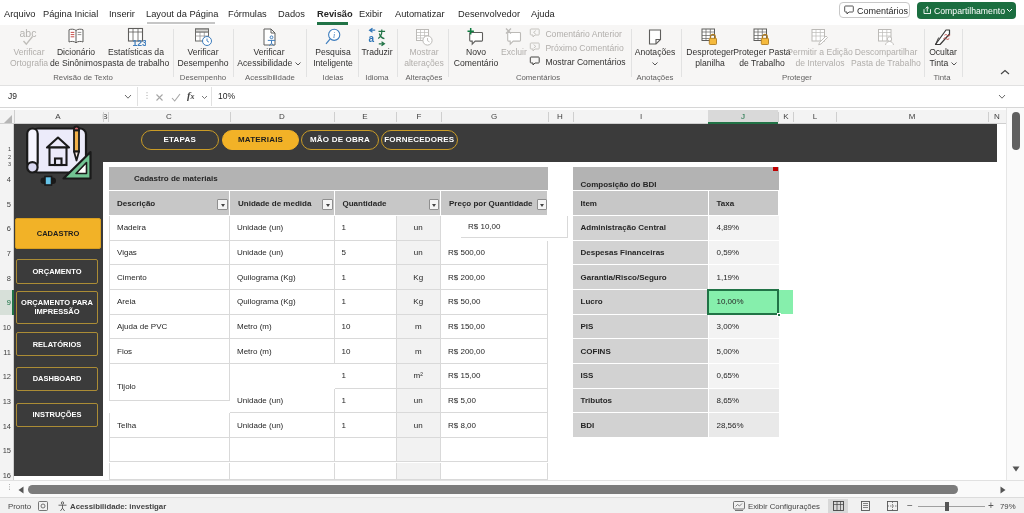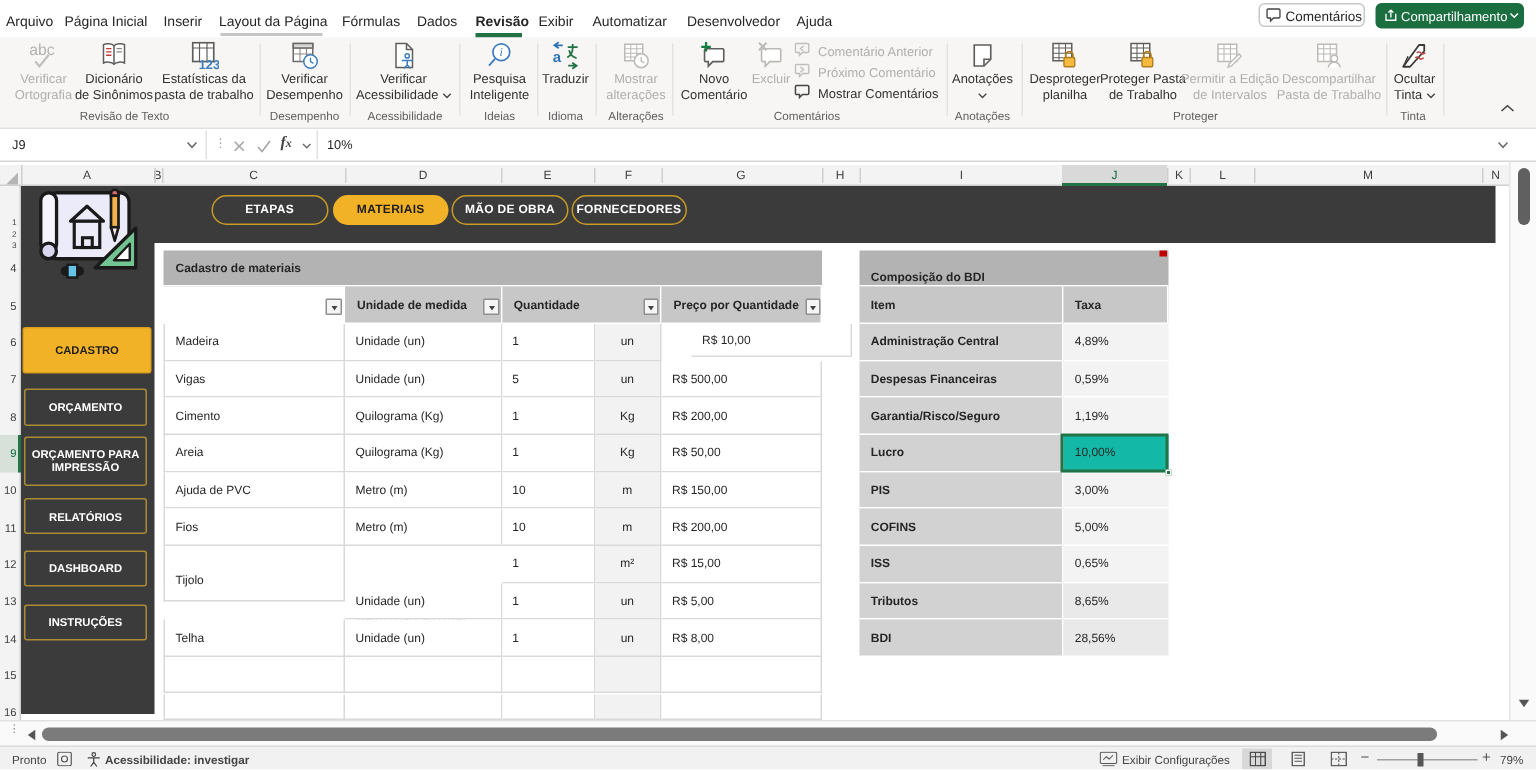--- a/index.html
+++ b/index.html
@@ -373,22 +373,23 @@
     <div class="pill" style="left:381px;top:5.5px;width:76.5px;">FORNECEDORES</div>
 
     <div class="sbtn gold" style="left:15px;top:93.5px;width:86px;height:31px;">CADASTRO</div>
     <div class="sbtn" style="left:16px;top:135px;width:82px;height:25px;">ORÇAMENTO</div>
     <div class="sbtn" style="left:16px;top:166.5px;width:82px;height:33px;">ORÇAMENTO PARA<br>IMPRESSÃO</div>
     <div class="sbtn" style="left:16px;top:208px;width:82px;height:24px;">RELATÓRIOS</div>
     <div class="sbtn" style="left:16px;top:243px;width:82px;height:23.5px;">DASHBOARD</div>
     <div class="sbtn" style="left:16px;top:279px;width:82px;height:23.5px;">INSTRUÇÕES</div>
 
     <div class="ab" style="left:109px;top:43px;width:439px;height:24.4px;background:#b3b3b3;border-bottom:1px solid #fff;display:flex;align-items:center;">
-        <b style="font-size:8px;color:#262626;padding-left:8px;">Cadastro de materiais</b>
+        <b style="font-size:8px;color:#262626;padding-left:25px;">Cadastro de materiais</b>
       </div>
+    <div class="hcell" style="left:109px;top:67.4px;width:121px;">Descrição</div>
     <div class="hcell" style="left:230px;top:67.4px;width:104.5px;">Unidade de medida</div>
     <div class="hcell" style="left:334.5px;top:67.4px;width:106.5px;">Quantidade</div>
     <div class="hcell" style="left:441px;top:67.4px;width:107px;">Preço por Quantidade</div>
     <div class="dd" style="left:217px;top:75px;"></div>
     <div class="dd" style="left:322px;top:75px;"></div>
     <div class="dd" style="left:428.5px;top:75px;"></div>
     <div class="dd" style="left:536.5px;top:75px;"></div>
 
     <div id="ltable">
       <div class="dc" style="left:109px;top:92.00px;width:121px;height:24.65px;border-left:1px solid #d9d9d9;">
@@ -557,21 +558,21 @@
         </div>
       <div class="ic" style="left:572.5px;top:141.30px;width:136px;">
           <span>Garantia/Risco/Seguro</span>
         </div>
       <div class="tx" style="left:708.5px;top:141.30px;width:70px;">
           <span>1,19%</span>
         </div>
       <div class="ic" style="left:572.5px;top:165.95px;width:136px;">
           <span>Lucro</span>
         </div>
-      <div class="tx" style="left:708.5px;top:165.95px;width:70px;background:#14b8a6;">
+      <div class="tx" style="left:708.5px;top:165.95px;width:84px;background:#86efac;">
           <span>10,00%</span>
         </div>
       <div class="ic" style="left:572.5px;top:190.60px;width:136px;">
           <span>PIS</span>
         </div>
       <div class="tx" style="left:708.5px;top:190.60px;width:70px;">
           <span>3,00%</span>
         </div>
       <div class="ic" style="left:572.5px;top:215.25px;width:136px;">
           <span>COFINS</span>

